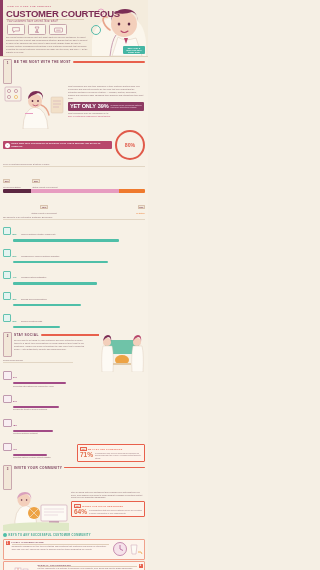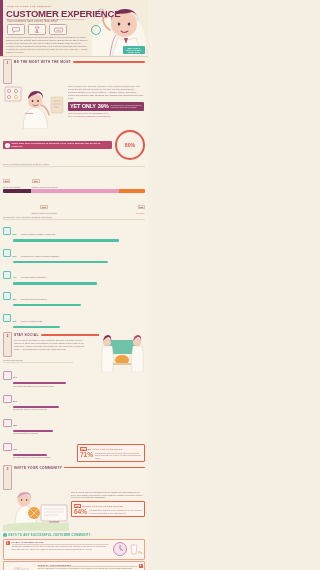--- a/index.html
+++ b/index.html
@@ -94,21 +94,21 @@
       <path d="M31 31 Q34 34 38 31" stroke="#b8476b" stroke-width="1.1" fill="none" stroke-linecap="round"></path>
       <path d="M26 35 Q22 40 20 56" stroke="#c9a0b4" stroke-width="1" fill="none"></path>
       <path d="M20 30 Q14 26 13 20 Q13 16 17 17" stroke="#e8a58c" stroke-width="1.6" fill="none" stroke-linecap="round"></path>
       <path d="M28 37 Q34 42 46 38 L52 56 L22 56 Z" fill="#fdfaf4" stroke="#ddc9b8" stroke-width=".5"></path>
       <path d="M34 38 L36 44 L38 38" fill="#b8476b"></path>
       <circle cx="6" cy="30" r="4.5" fill="none" stroke="#45b6a4" stroke-width=".9"></circle>
       <circle cx="11" cy="12" r="3" fill="none" stroke="#e79cc0" stroke-width=".9"></circle>
     </svg>
 
     <div class="kicker">HOW TO HOST THE PERFECT</div>
-    <h1>CUSTOMER EXPERIENCE</h1>
+    <h1>CUSTOMER COURTEOUS</h1>
     <div class="subline"></div>
     <div class="sub">Your customers have arrived. Now what?</div>
 
     <div class="icons">
       <div class="icobx">
         <svg width="8" height="6" viewBox="0 0 8 6">
             <path d="M.6 .6h6.8v3.4H3.2L1.6 5.4V4H.6Z" fill="none" stroke="#a85f7c" stroke-width=".5"></path>
           </svg>
       </div>
       <div class="icobx">

